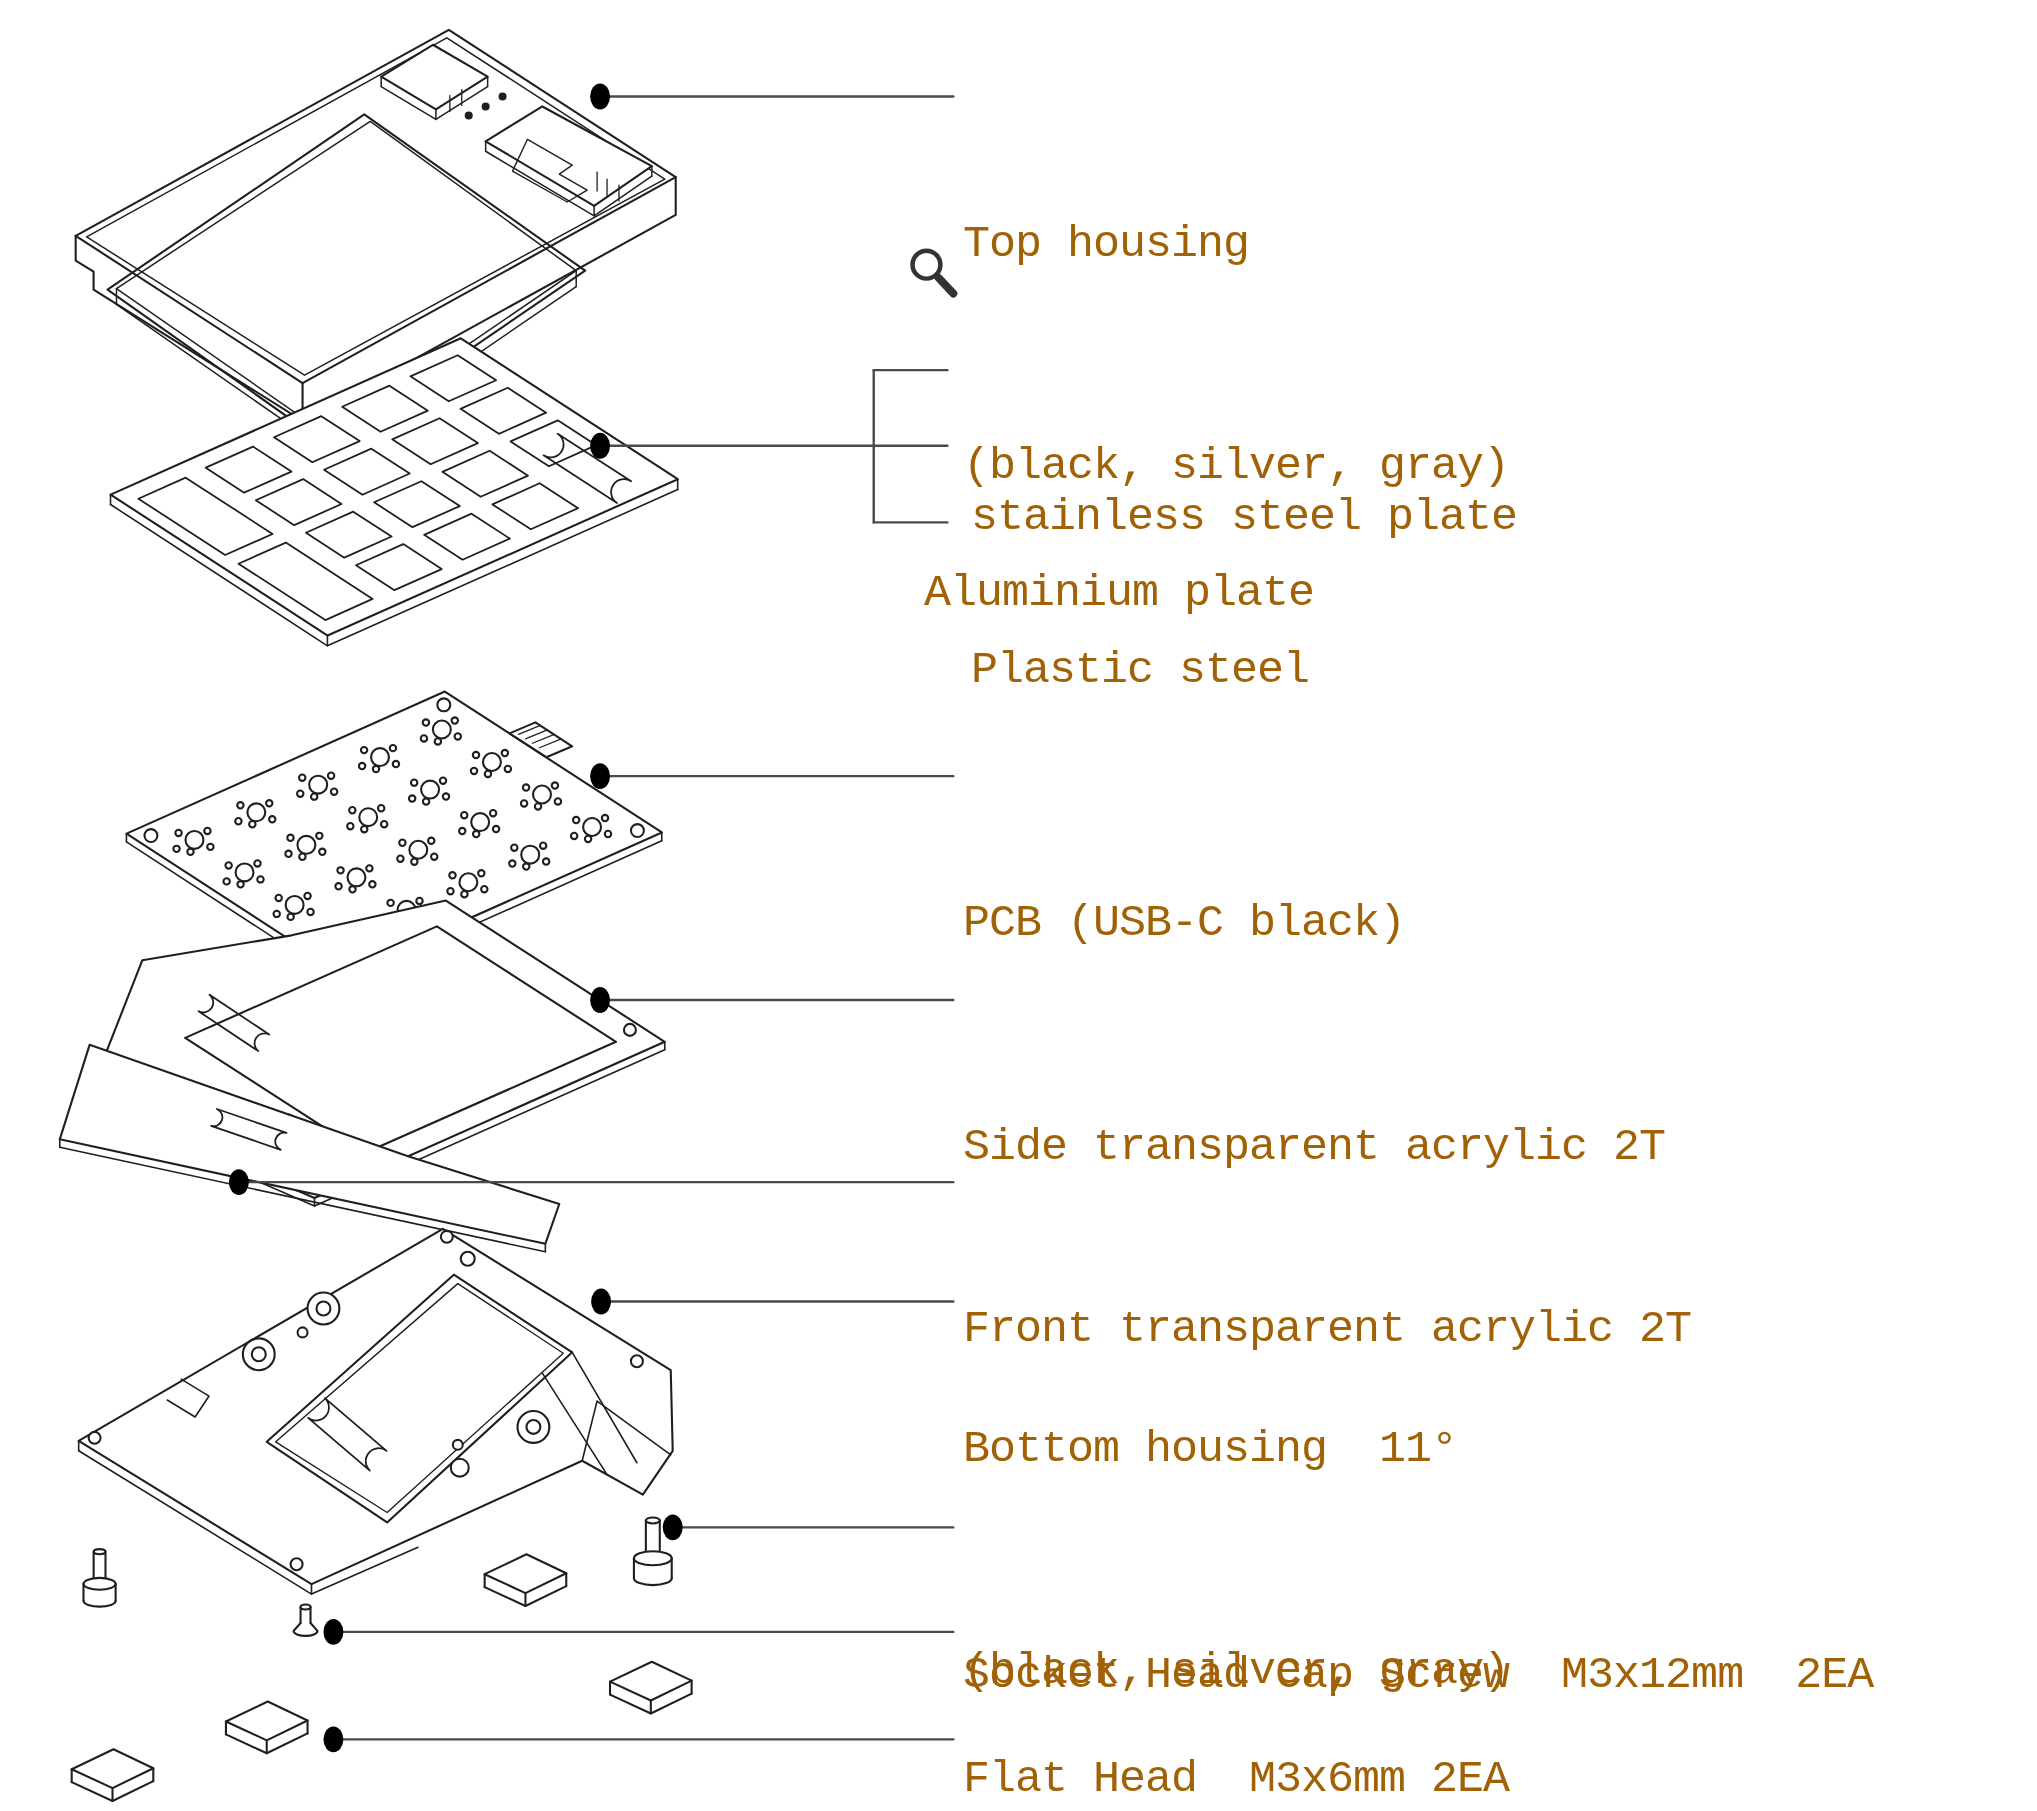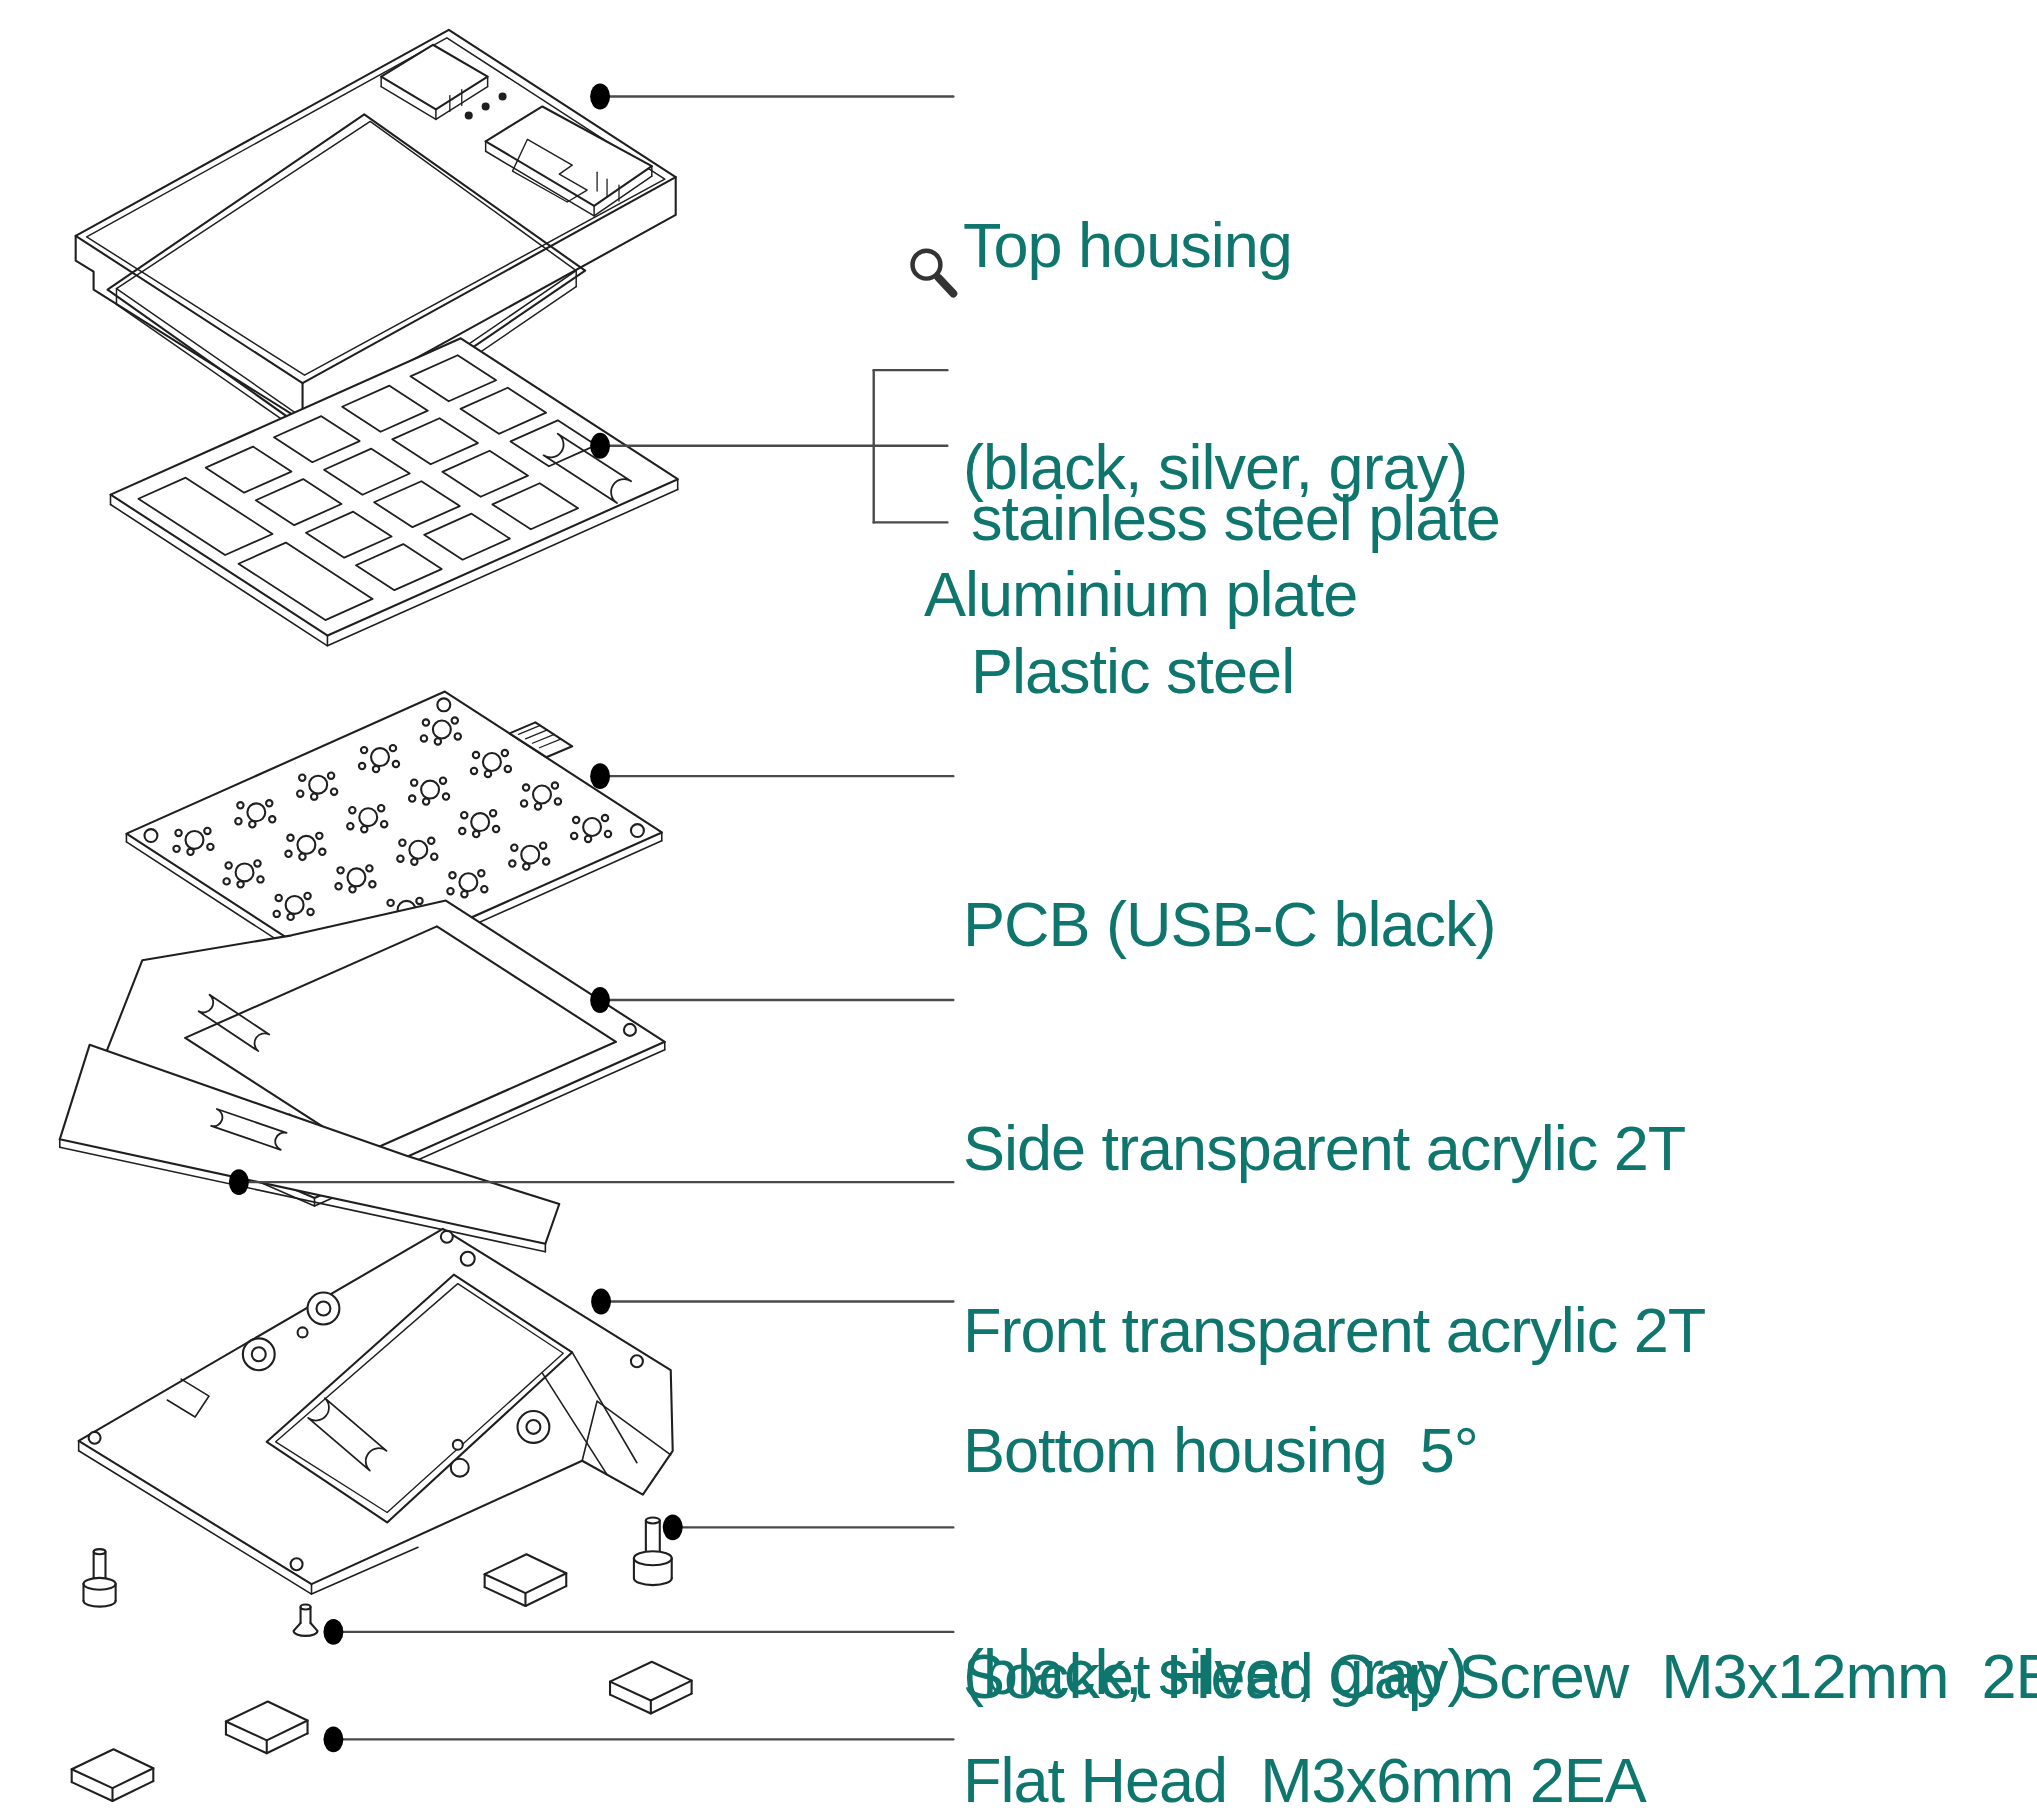--- a/index.html
+++ b/index.html
@@ -1,20 +1,20 @@
 <!DOCTYPE html>
 <html><head>
 <meta charset="utf-8">
 <style>
   html,body{margin:0;padding:0;background:#ffffff;}
   #canvas{position:relative;width:2038px;height:1812px;background:#ffffff;overflow:hidden;
           font-family:"Liberation Sans", sans-serif;}
   #art{position:absolute;left:0;top:0;width:2038px;height:1812px;}
-  .label{position:absolute;color:#0f766e;font-size:63px;line-height:74px;letter-spacing:-1px;
-         white-space:pre;font-family:Liberation Sans, sans-serif;}
+  .label{position:absolute;color:#a16207;font-size:45px;line-height:74px;letter-spacing:-1px;
+         white-space:pre;font-family:Liberation Mono, monospace;}
   .label span{display:block;}
 </style>
 </head>
 <body>
 
 <div id="canvas">
 
   <svg id="art" viewBox="0 0 2048 1821" xmlns="http://www.w3.org/2000/svg">
       <g stroke="#1f1f1f" stroke-width="2.1" fill="none" stroke-linejoin="round" stroke-linecap="round">
         <path d="M451.0,30.0L679.0,178.0L304.0,385.0L76.0,237.0Z" fill="#fff"></path>
@@ -357,21 +357,21 @@
 
   <div class="label" style="left:963px;top:963px">
     <span>Side transparent acrylic 2T</span>
   </div>
 
   <div class="label" style="left:963px;top:1145px">
     <span>Front transparent acrylic 2T</span>
   </div>
 
   <div class="label" style="left:963px;top:1265px">
-    <span>Bottom housing  5°</span>
+    <span>Bottom housing  11°</span>
     <span>(black, silver, gray)</span>
   </div>
 
   <div class="label" style="left:963px;top:1491px">
     <span>Socket Head Cap Screw  M3x12mm  2EA</span>
   </div>
 
   <div class="label" style="left:963px;top:1595px">
     <span>Flat Head  M3x6mm 2EA</span>
   </div>

